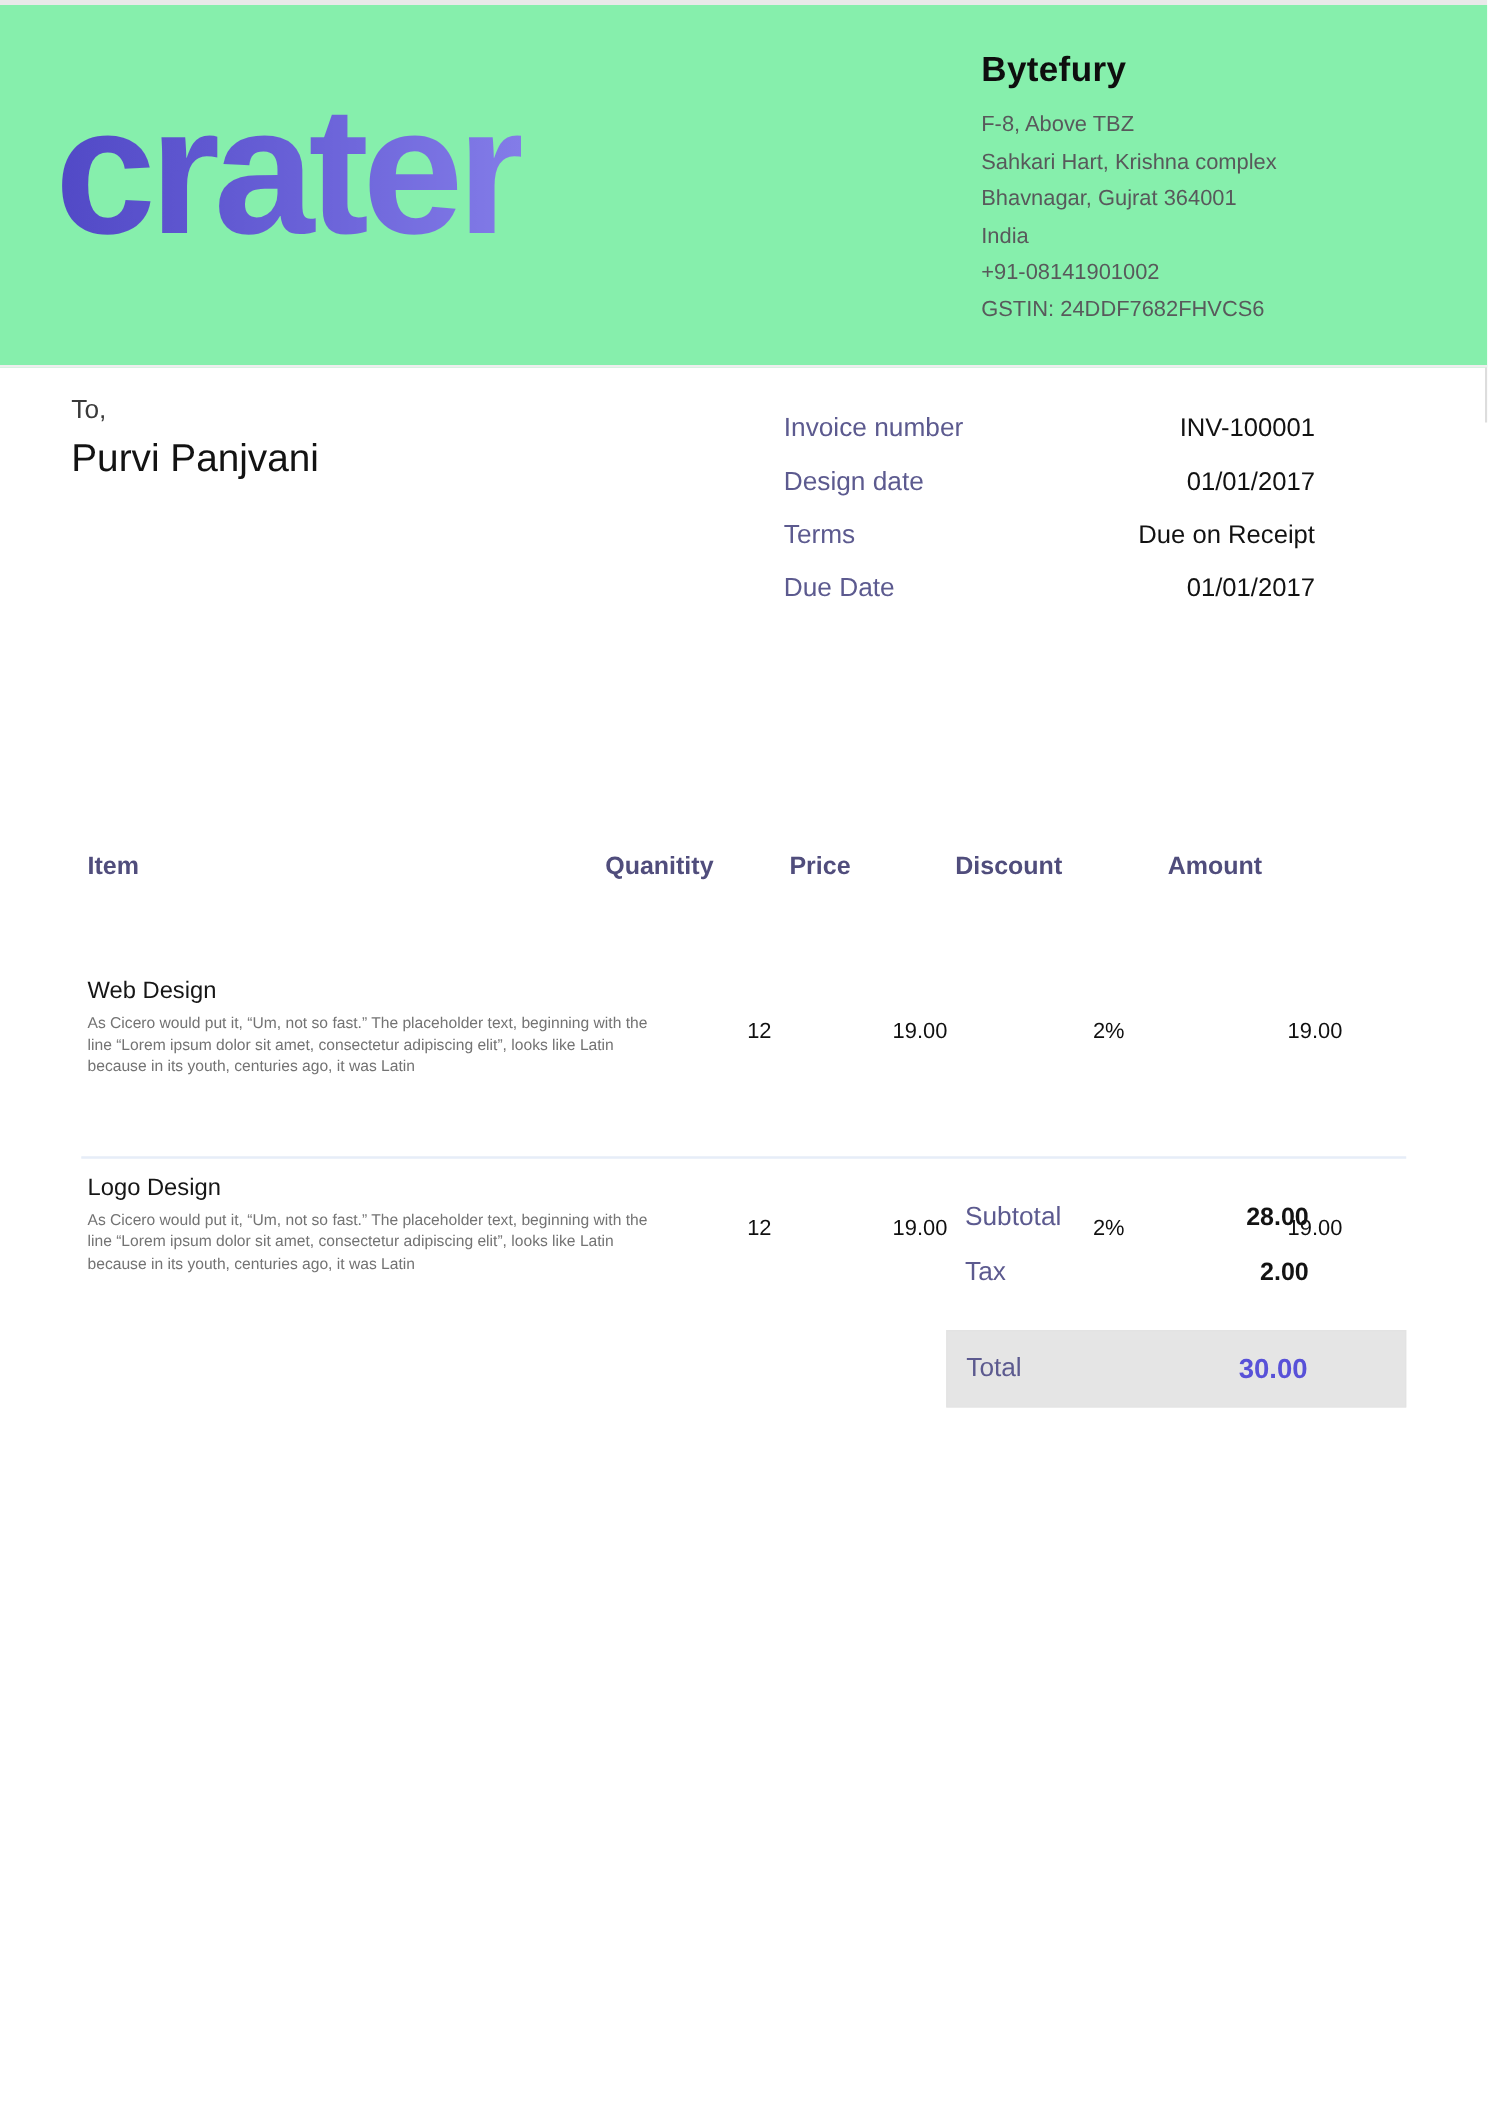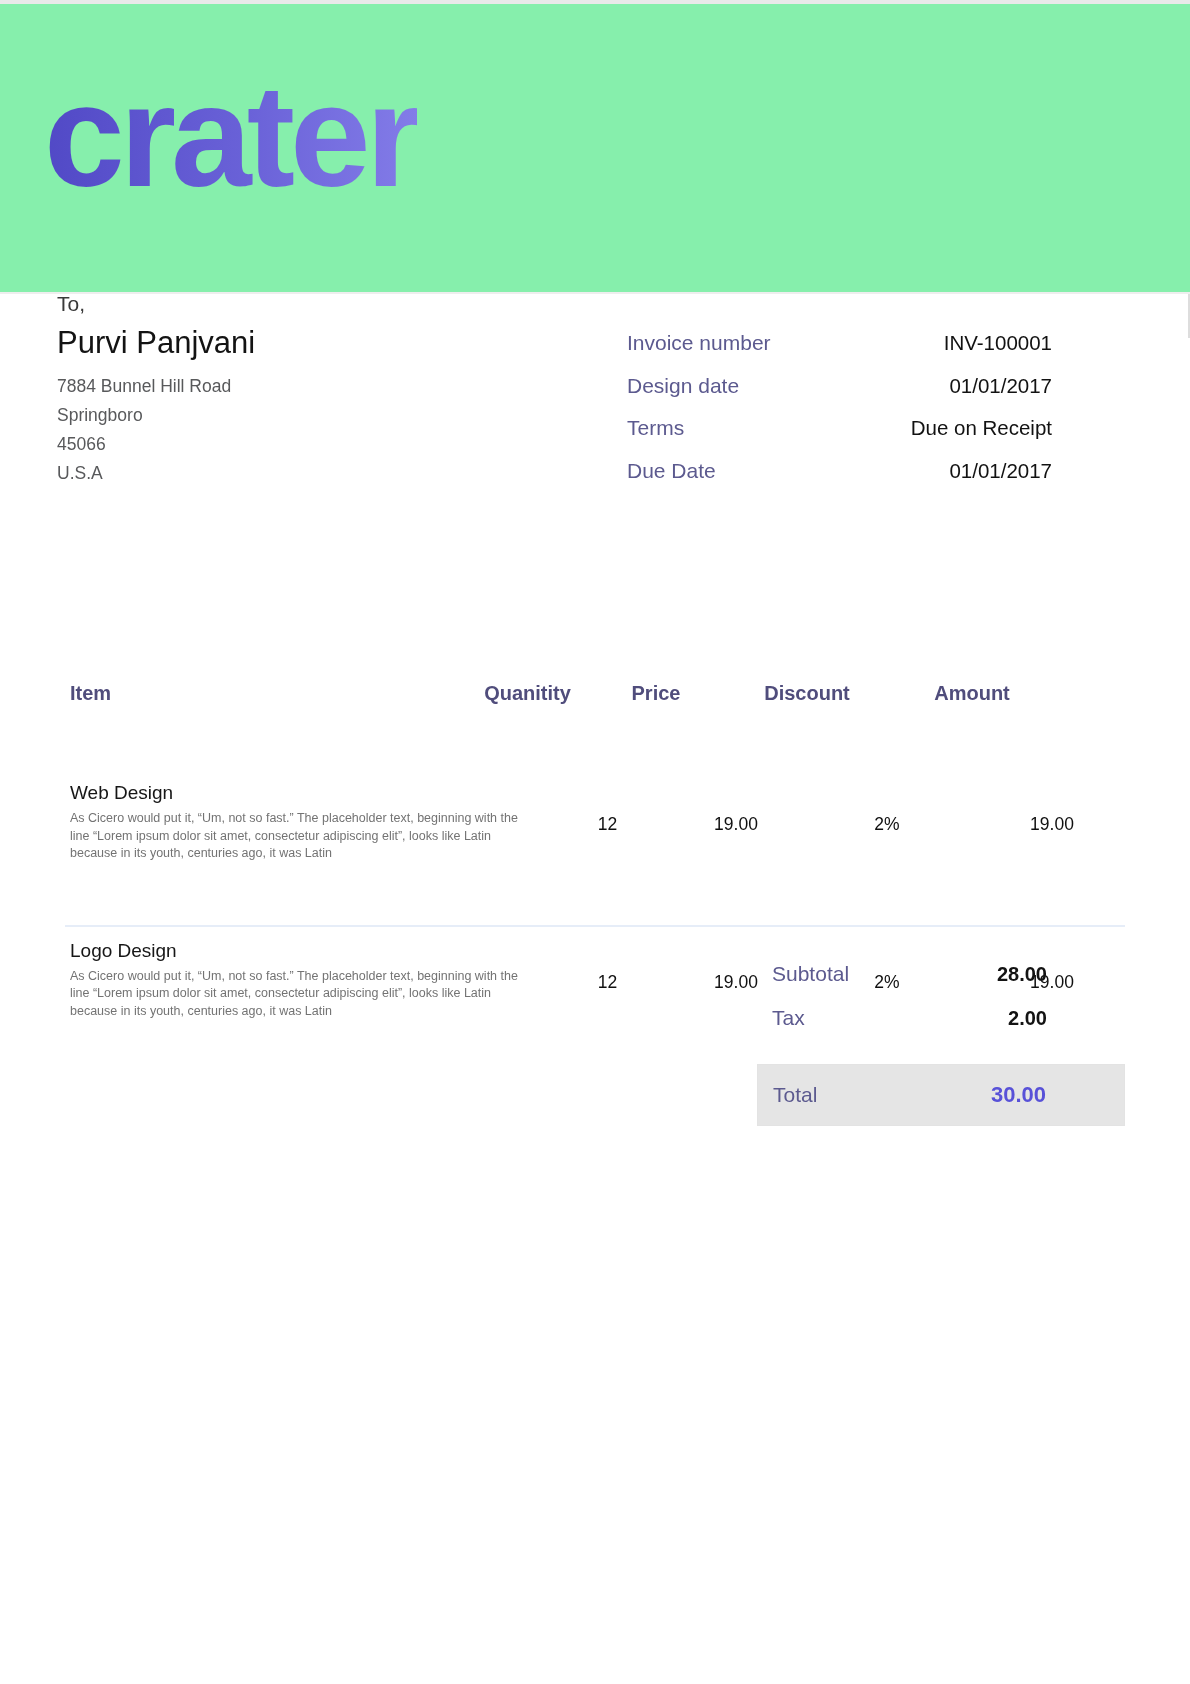--- a/index.html
+++ b/index.html
@@ -26,21 +26,21 @@
   @supports ((-webkit-background-clip:text) or (background-clip:text)){
     .logo{
       background:linear-gradient(90deg,#5149c6 0%,#6a62d8 55%,#837ce8 100%);
       -webkit-background-clip:text;background-clip:text;color:transparent;
     }
   }
   .company{position:absolute;left:785px;top:36px;}
   .company-name{font-size:28px;font-weight:bold;color:#0e0e0e;letter-spacing:.3px;}
   .company-lines{margin-top:13px;font-size:17.5px;color:#58595b;line-height:29.5px;}
 
-  .billto{position:absolute;left:57px;top:292px;}
+  .billto{position:absolute;left:57px;top:316px;}
   .billto-label{font-size:21px;color:#3a3a3a;}
   .billto-name{font-size:31px;color:#131313;margin-top:9px;}
   .billto-lines{font-size:17.5px;color:#58595b;line-height:29px;margin-top:11px;}
 
   .meta{position:absolute;left:627px;top:331px;width:425px;}
   .meta-row{display:flex;justify-content:space-between;align-items:baseline;height:42.5px;}
   .meta-label{font-size:21px;color:#5c5a8f;}
   .meta-value{font-size:20.5px;color:#121212;}
 
   .items{position:absolute;left:65px;top:645px;width:1060px;}
@@ -72,31 +72,36 @@
 </style>
 </head>
 <body>
 
 <div id="page">
 
   <div class="top-strip"></div>
 
   <div class="header">
     <div class="logo">crater</div>
+    <div class="company">
+      <div class="company-name">Bytefury</div>
+      <div class="company-lines">
+        <div>F-8, Above TBZ</div>
+        <div>Sahkari Hart, Krishna complex</div>
+        <div>Bhavnagar, Gujrat 364001</div>
+        <div>India</div>
+        <div>+91-08141901002</div>
+        <div>GSTIN: 24DDF7682FHVCS6</div>
+      </div>
+    </div>
   </div>
 
   <div class="billto">
     <div class="billto-label">To,</div>
     <div class="billto-name">Purvi Panjvani</div>
-    <div class="billto-lines">
-      <div>7884 Bunnel Hill Road</div>
-      <div>Springboro</div>
-      <div>45066</div>
-      <div>U.S.A</div>
-    </div>
   </div>
 
   <div class="meta">
     <div class="meta-row">
       <span class="meta-label">Invoice number</span>
       <span class="meta-value">INV-100001</span>
     </div>
     <div class="meta-row">
       <span class="meta-label">Design date</span>
       <span class="meta-value">01/01/2017</span>

